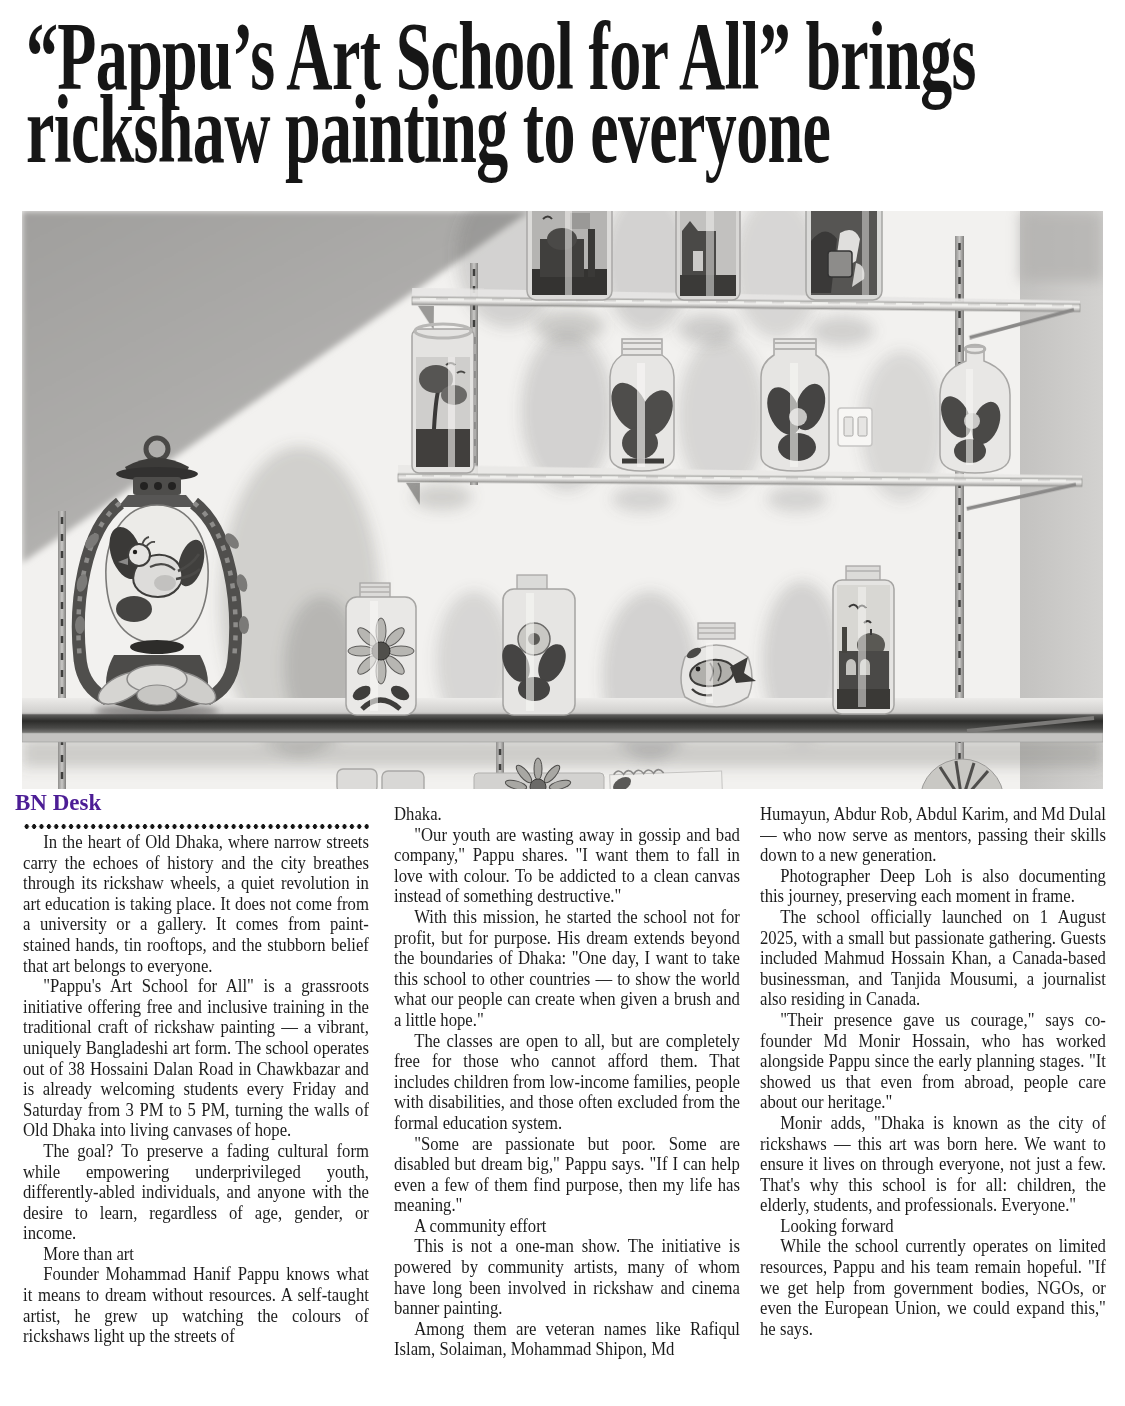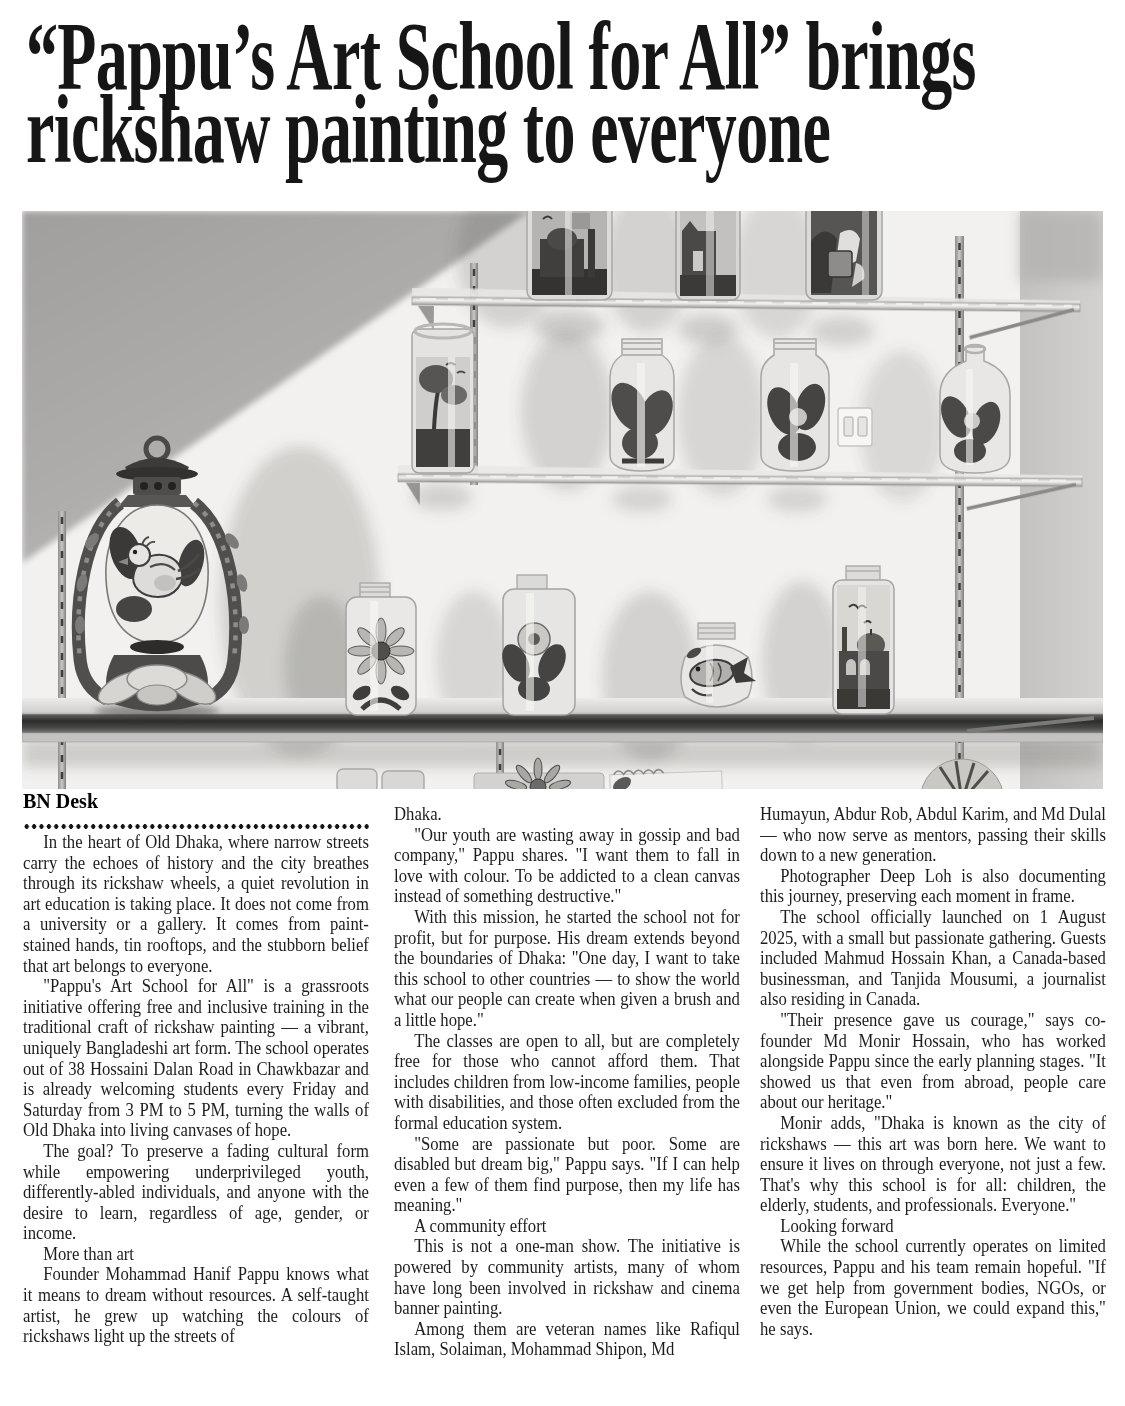--- a/index.html
+++ b/index.html
@@ -6,21 +6,21 @@
   .page{position:relative;width:1125px;height:1406px;background:#ffffff;overflow:hidden;
         font-family:Liberation Serif, serif;color:#1b1b1b;}
   
   .headline{position:absolute;left:26px;top:20px;width:1090px;}
   .headline .hl{font-size:97px;font-weight:bold;line-height:73px;letter-spacing:-1px;
       color:#161616;white-space:nowrap;transform:scaleX(0.66);transform-origin:0 0;}
   
   .photo{position:absolute;left:22px;top:211px;width:1081px;height:578px;overflow:hidden;background:#f1f0ee;}
   .photo svg{display:block;width:1081px;height:578px;}
   
-  .byline{position:absolute;left:23px;top:790px;font-size:20px;font-weight:bold;color:#000000;}
+  .byline{position:absolute;left:15px;top:790px;font-size:23px;font-weight:bold;color:#4c1d95;}
   .dotted-rule{position:absolute;left:23px;top:823px;width:346px;height:7px;
       background-image:radial-gradient(circle, #151515 2.1px, transparent 2.5px);
       background-size:7.4px 7px;background-position:0 50%;background-repeat:repeat-x;}
   
   .col{position:absolute;width:394px;transform:scaleX(0.878);transform-origin:0 0;
        font-size:19px;line-height:20.6px;text-align:justify;color:#1c1c1c;}
   .col p{margin:0;text-indent:23px;}
   .col p.cont{text-indent:0;}
   .col-1{left:23px;top:832px;height:574px;overflow:hidden;}
   .col-2{left:394px;top:804px;height:602px;overflow:hidden;}

